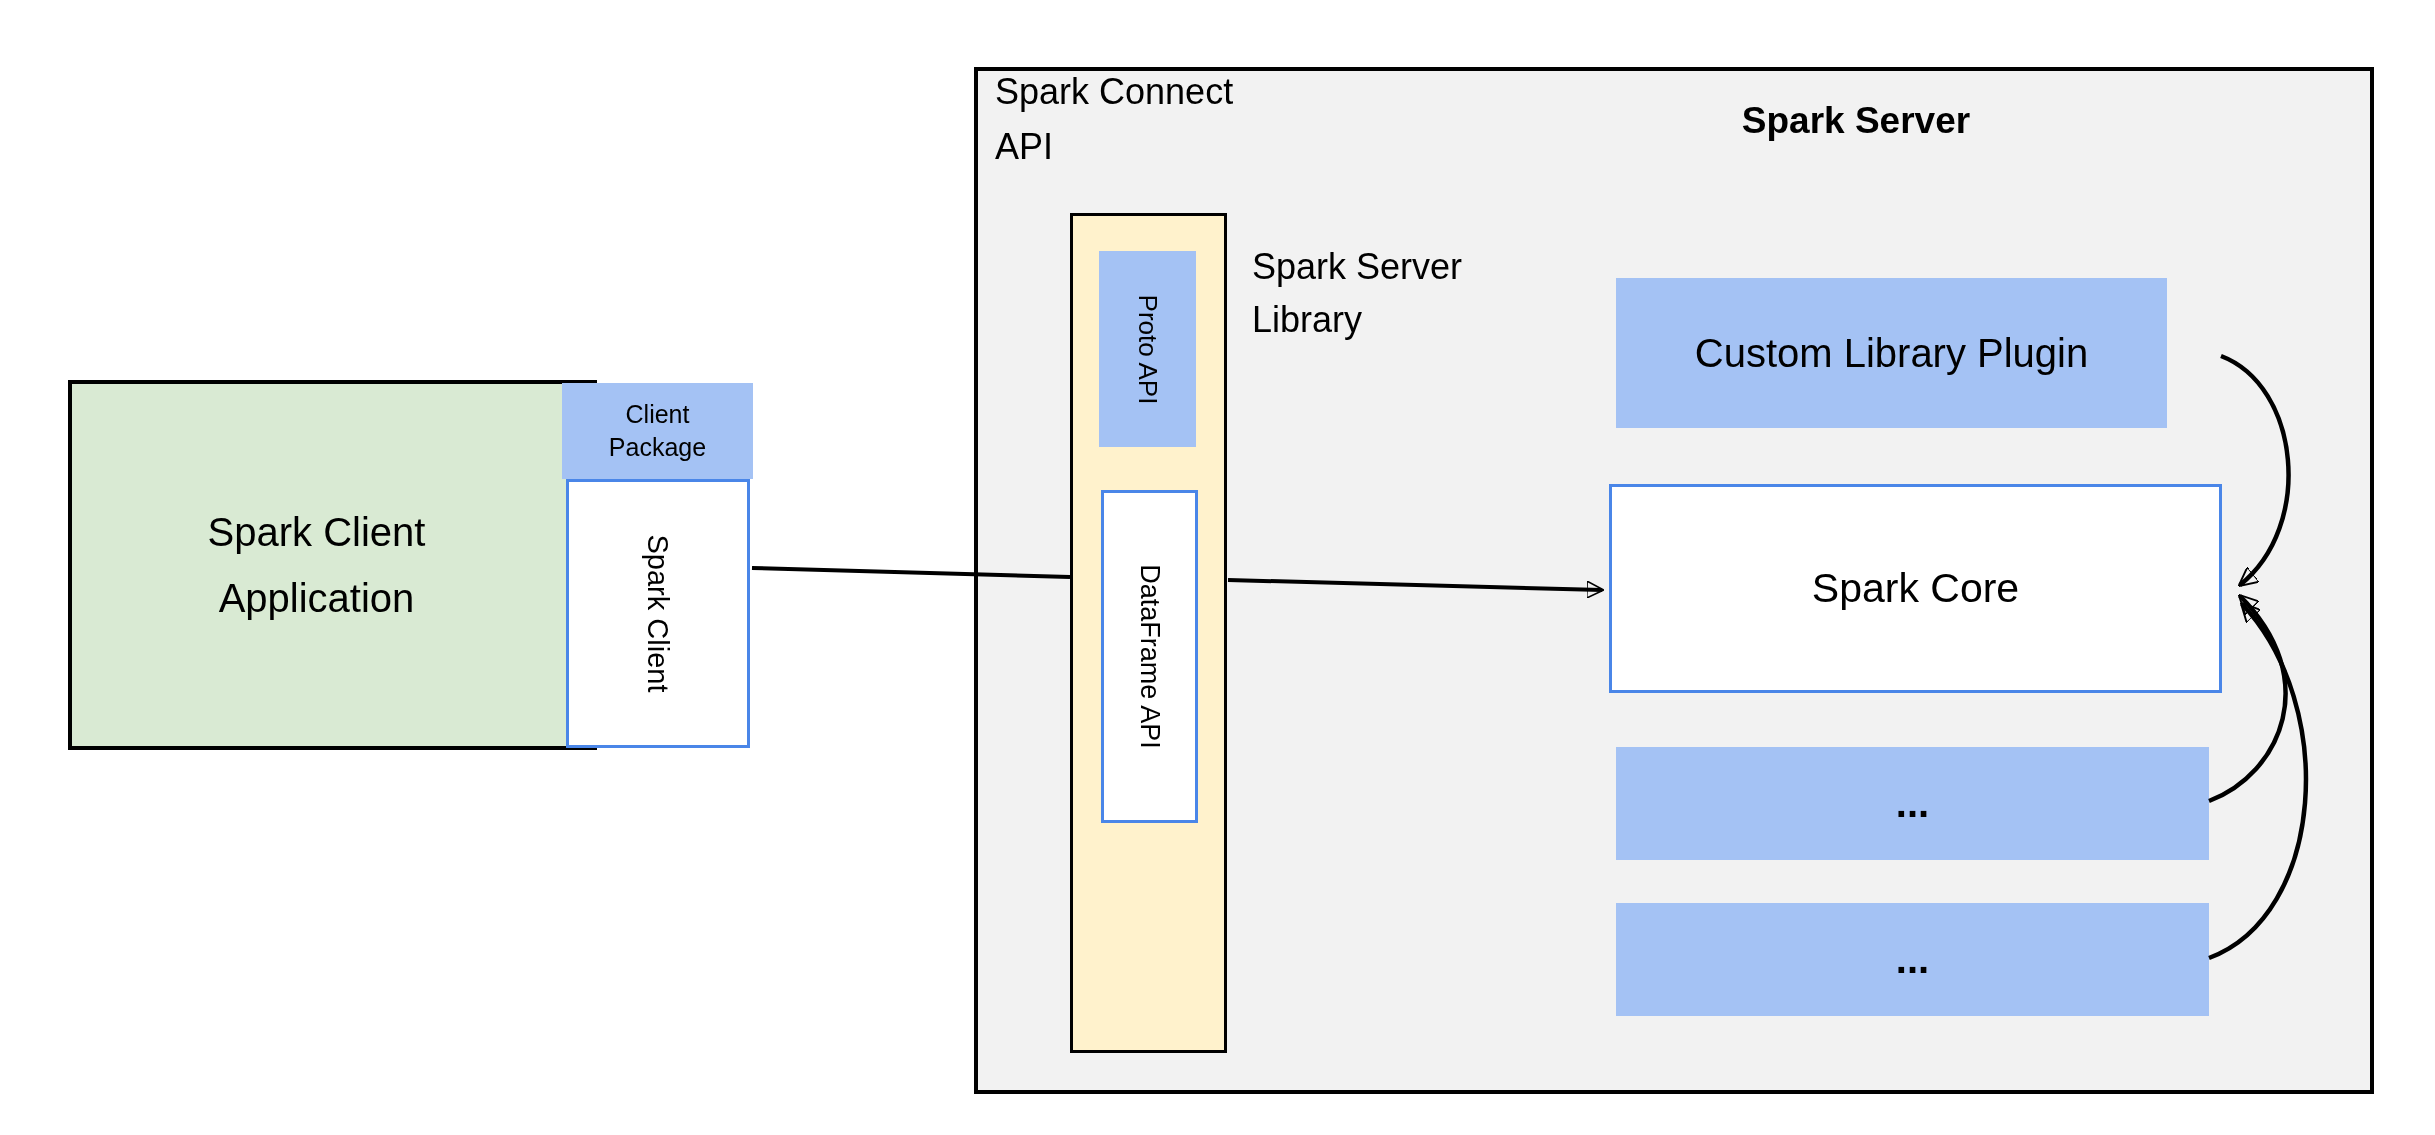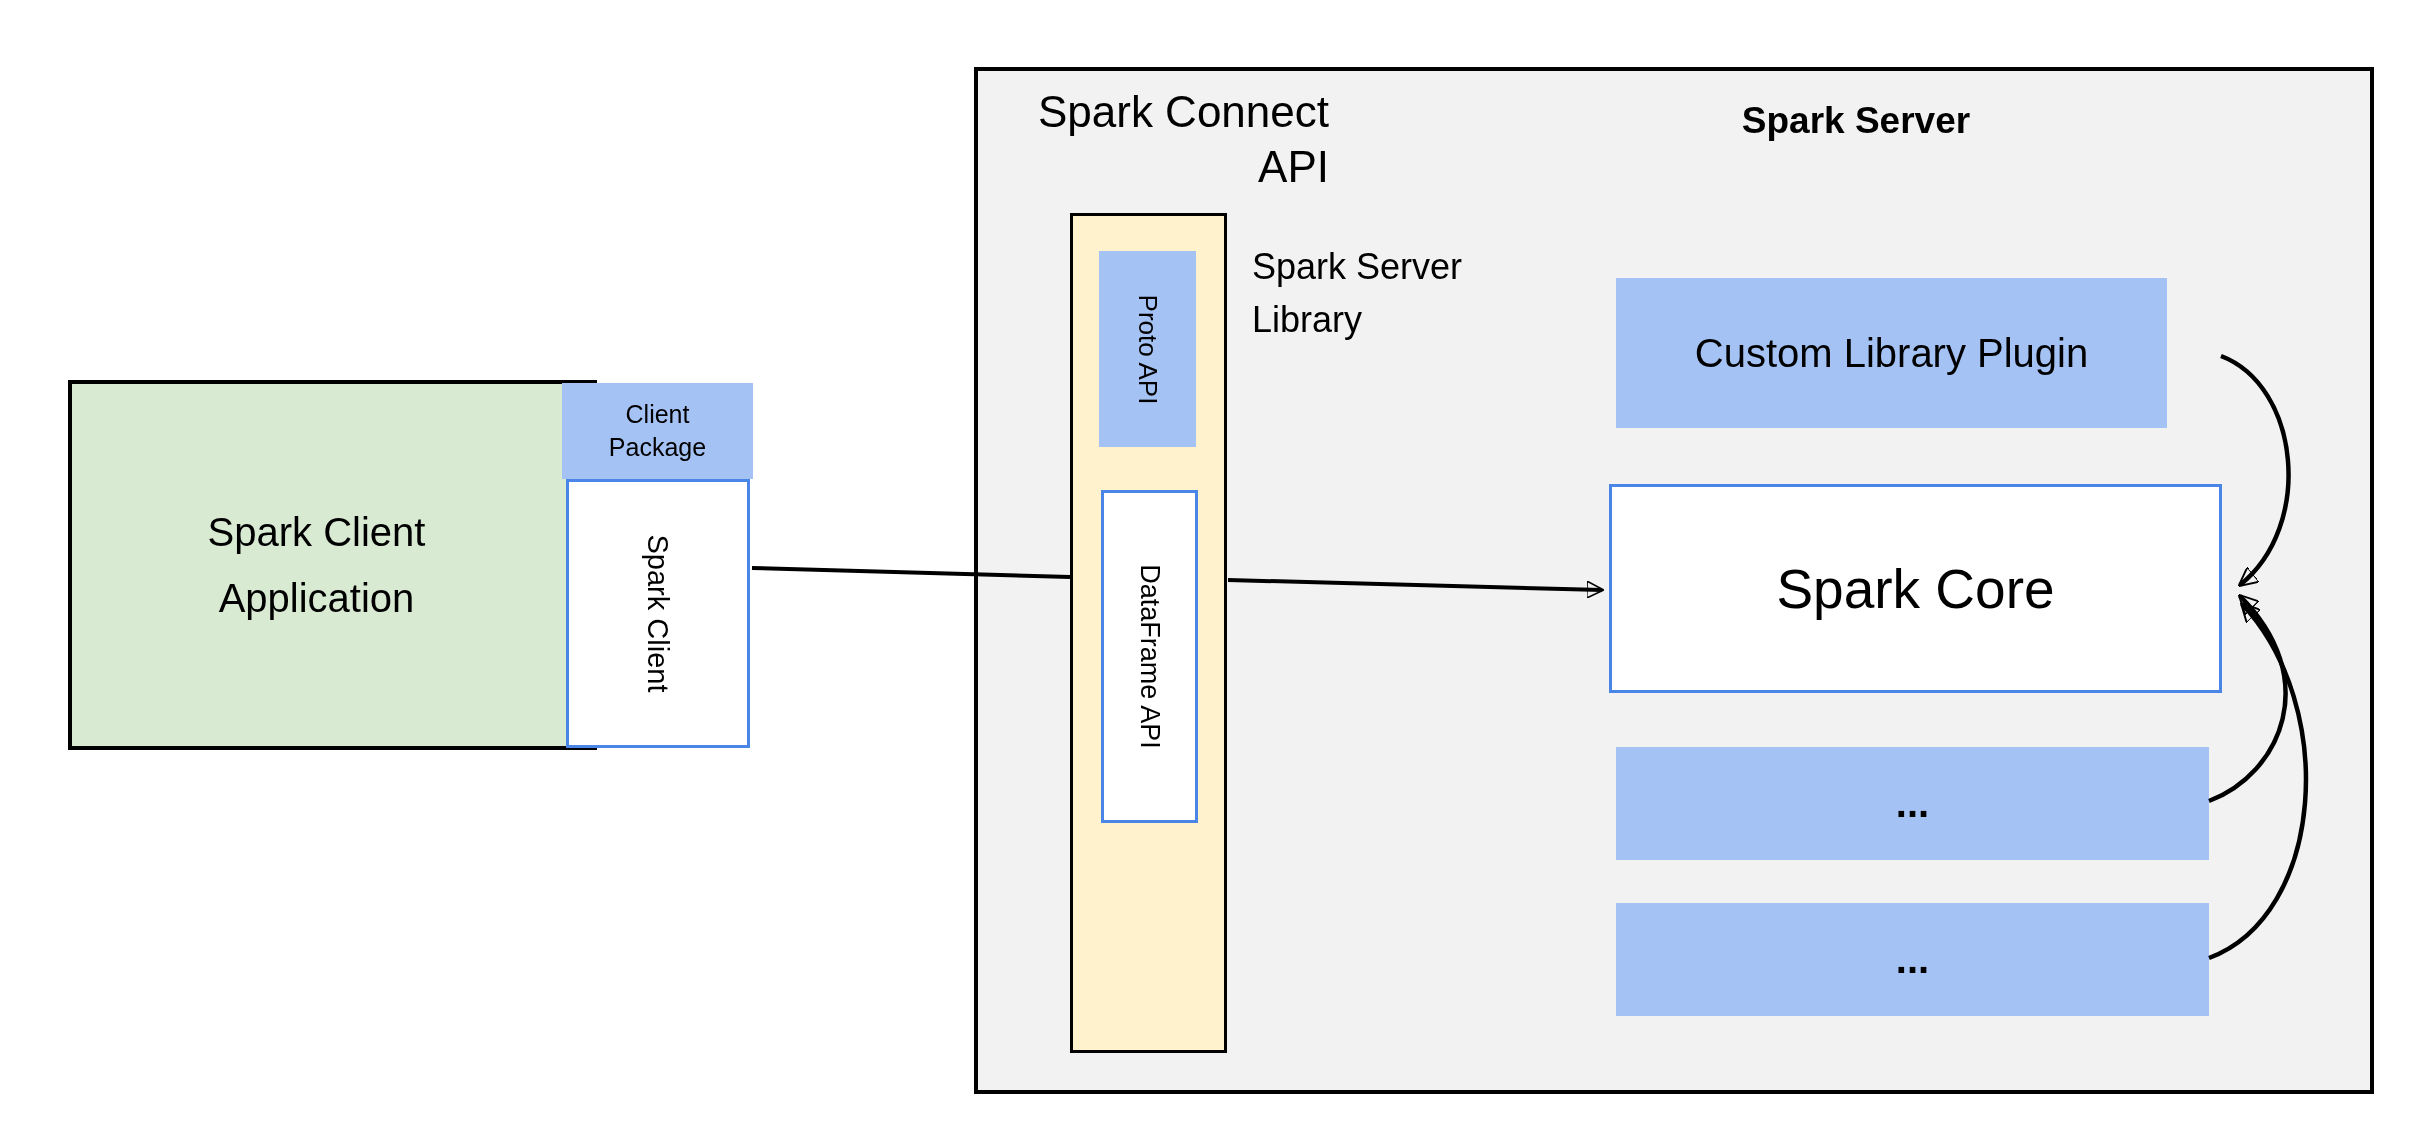--- a/index.html
+++ b/index.html
@@ -29,40 +29,40 @@
     font-size:40px;line-height:66px;}
   .client-package{left:562px;top:383px;width:191px;height:96px;
     background:var(--blue-fill);font-size:25px;line-height:33px;justify-content:center;}
   .spark-client{left:566px;top:479px;width:184px;height:269px;
     background:#fff;border:3px solid var(--blue-border);}
   .rot{transform:rotate(90deg);white-space:nowrap;}
 
   
   .server-panel{left:974px;top:67px;width:1400px;height:1027px;
     background:var(--gray-fill);border:4px solid var(--black);}
-  .connect-api-label{left:995px;top:84px;width:334px;
-    font-size:44px;line-height:55px;text-align:right;}
+  .connect-api-label{left:995px;top:64px;width:334px;
+    font-size:36px;line-height:55px;text-align:left;}
   .server-title{left:1656px;top:100px;width:400px;
     font-size:37px;font-weight:bold;text-align:center;}
 
   
   .yellow-pillar{left:1070px;top:213px;width:157px;height:840px;
     background:var(--yellow-fill);border:3px solid var(--black);}
   .proto-api{left:1099px;top:251px;width:97px;height:196px;
     background:var(--blue-fill);font-size:26px;}
   .dataframe-api{left:1101px;top:490px;width:97px;height:333px;
     background:#fff;border:3px solid var(--blue-border);font-size:27px;}
   .server-library-label{left:1252px;top:240px;width:340px;
     font-size:36px;line-height:53px;text-align:left;}
 
   
   .custom-plugin{left:1616px;top:278px;width:551px;height:150px;
     background:var(--blue-fill);font-size:40px;}
   .spark-core{left:1609px;top:484px;width:613px;height:209px;
-    background:#fff;border:3px solid var(--blue-border);font-size:55px;}
+    background:#fff;border:3px solid var(--blue-border);font-size:41px;}
   .dots-box-1{left:1616px;top:747px;width:593px;height:113px;
     background:var(--blue-fill);font-size:40px;font-weight:bold;}
   .dots-box-2{left:1616px;top:903px;width:593px;height:113px;
     background:var(--blue-fill);font-size:40px;font-weight:bold;}
 
   .spark-client-text{font-size:29px;}
 
   svg.overlay{position:absolute;left:0;top:0;width:2435px;height:1135px;pointer-events:none;}
   svg.overlay path{stroke:var(--black);fill:none;}
 </style>

